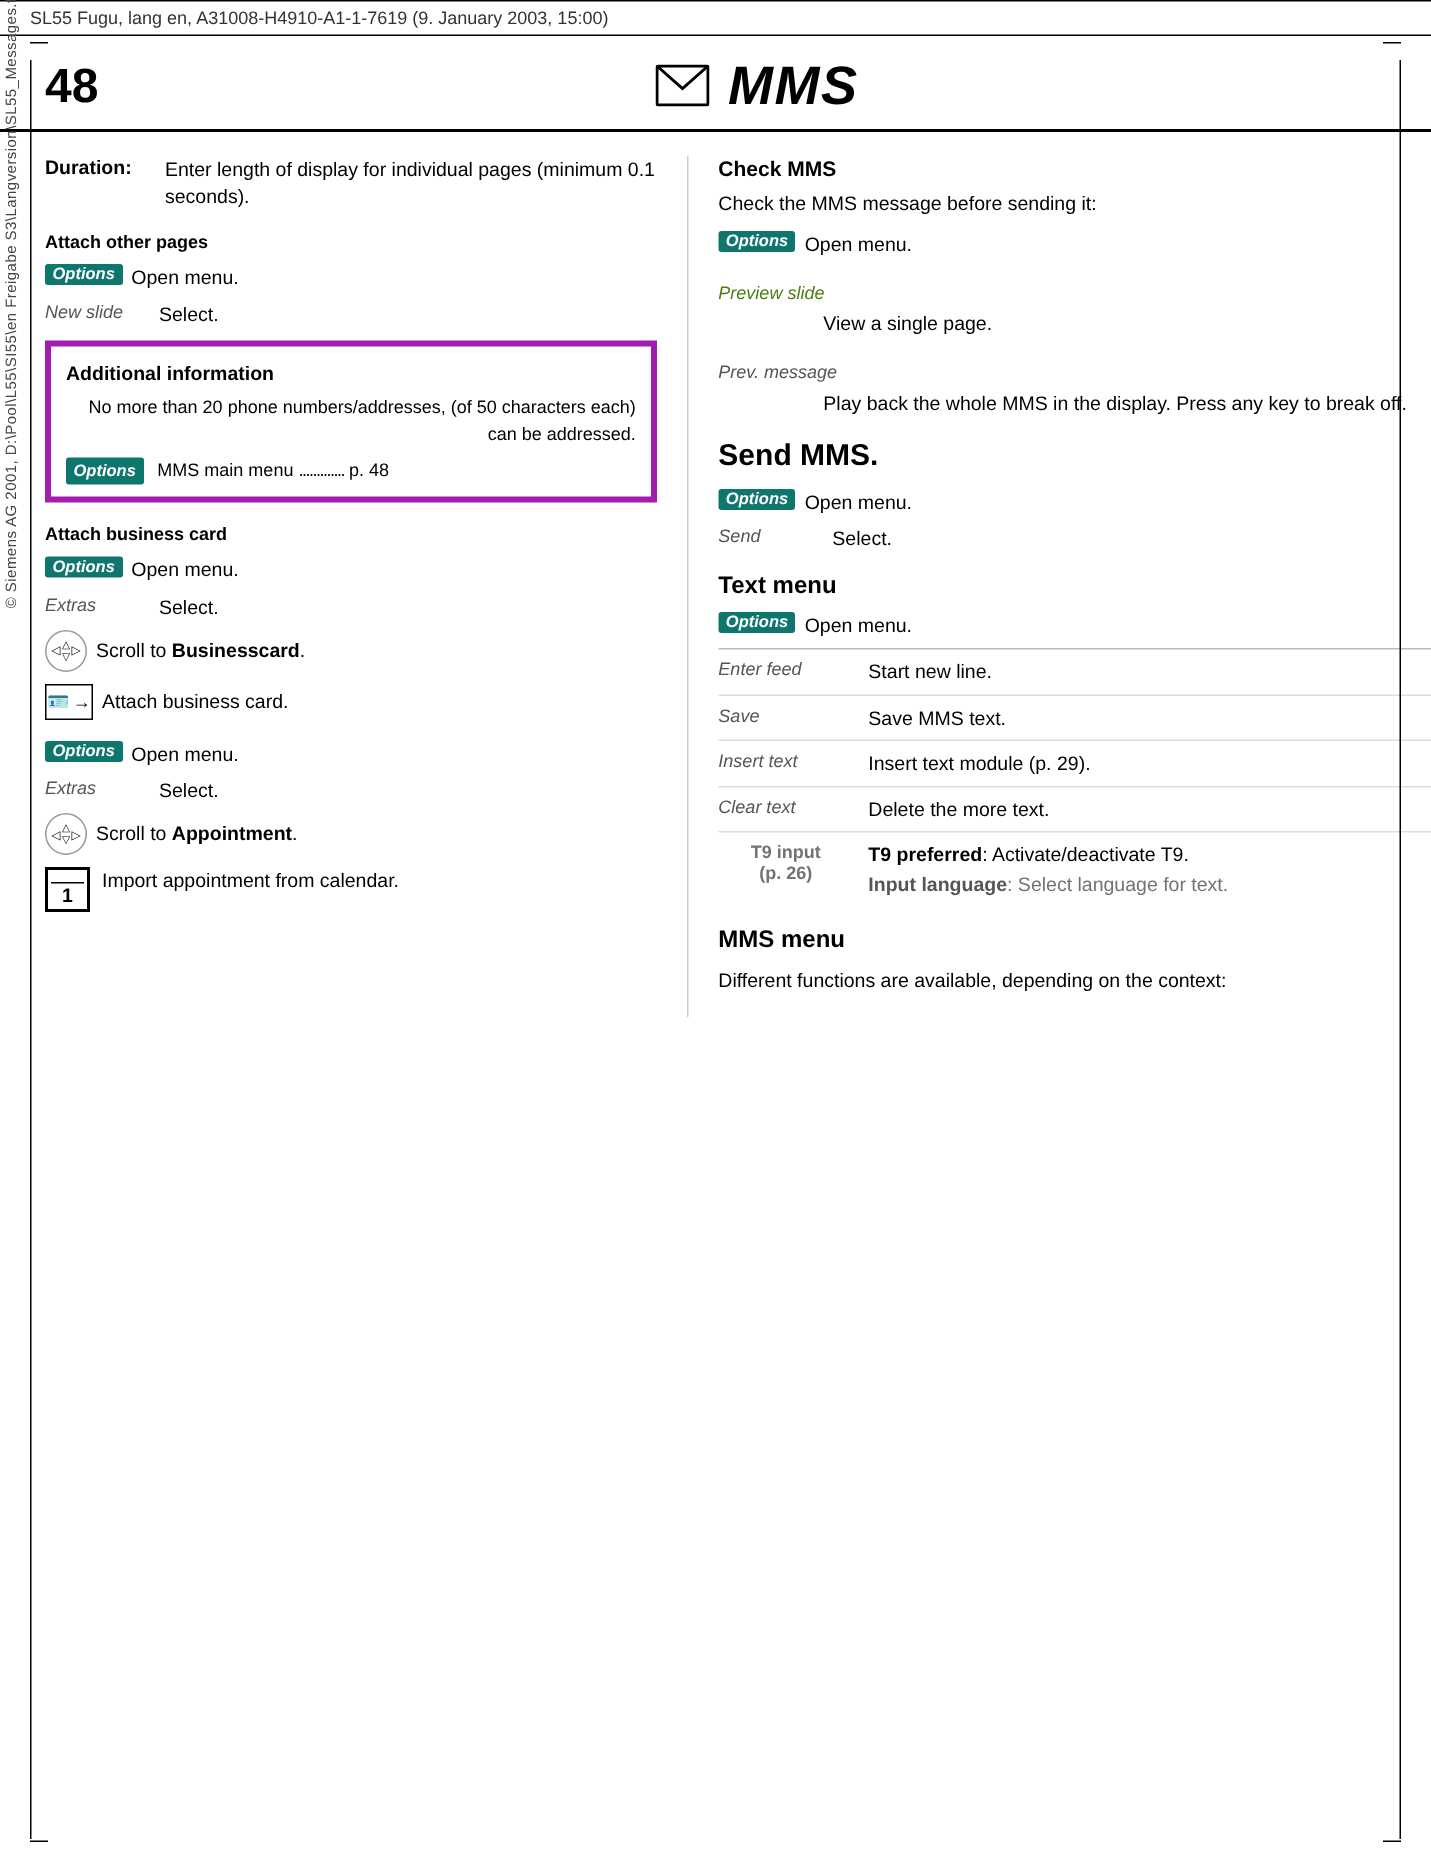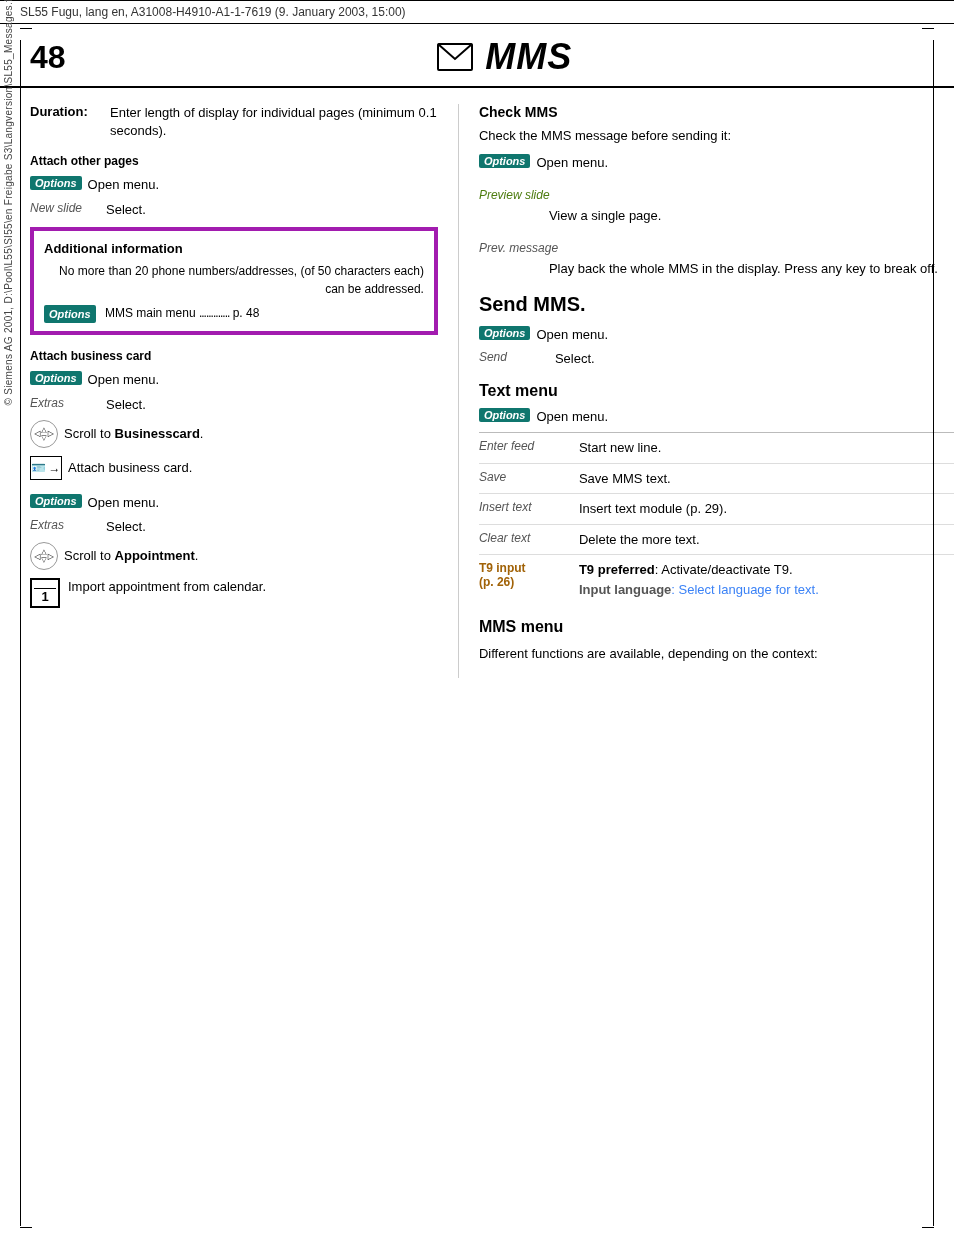--- a/index.html
+++ b/index.html
@@ -263,21 +263,22 @@
       color: #555;
       min-width: 90px;
       margin-right: 10px;
       font-weight: normal;
       padding-top: 1px;
     }
 
     .table-key-bold {
       font-weight: bold;
       font-size: 13px;
-      color: #a16207;
+      color: #737373;
+      text-align: center;
     }
 
     .table-value {
       font-size: 13px;
       line-height: 1.5;
       flex: 1;
     }
 
     .page-wrapper {
       position: relative;
@@ -561,21 +562,21 @@
             <span class="table-value">Insert text module (p. 29).</span>
           </div>
           <div class="table-row">
             <span class="table-key italic-word">Clear text</span>
             <span class="table-value">Delete the more text.</span>
           </div>
           <div class="table-row" style="align-items:flex-start;">
             <span class="table-key table-key-bold" style="font-size:12px; min-width:90px;">T9 input<br>(p. 26)</span>
             <span class="table-value">
               <span class="bold-word">T9 preferred</span>: Activate/deactivate T9.<br>
-              <span class="bold-word" style="color:#555;">Input language</span><span style="color:#3b82f6;">: Select language for text.</span>
+              <span class="bold-word" style="color:#555;">Input language</span><span style="color:#737373;">: Select language for text.</span>
             </span>
           </div>
         </div>
       </div>
 
       <div class="section-block">
         <div class="h3-section">MMS menu</div>
         <div style="font-size:13px; line-height:1.5;">Different functions are available, depending on the context:</div>
       </div>
 

